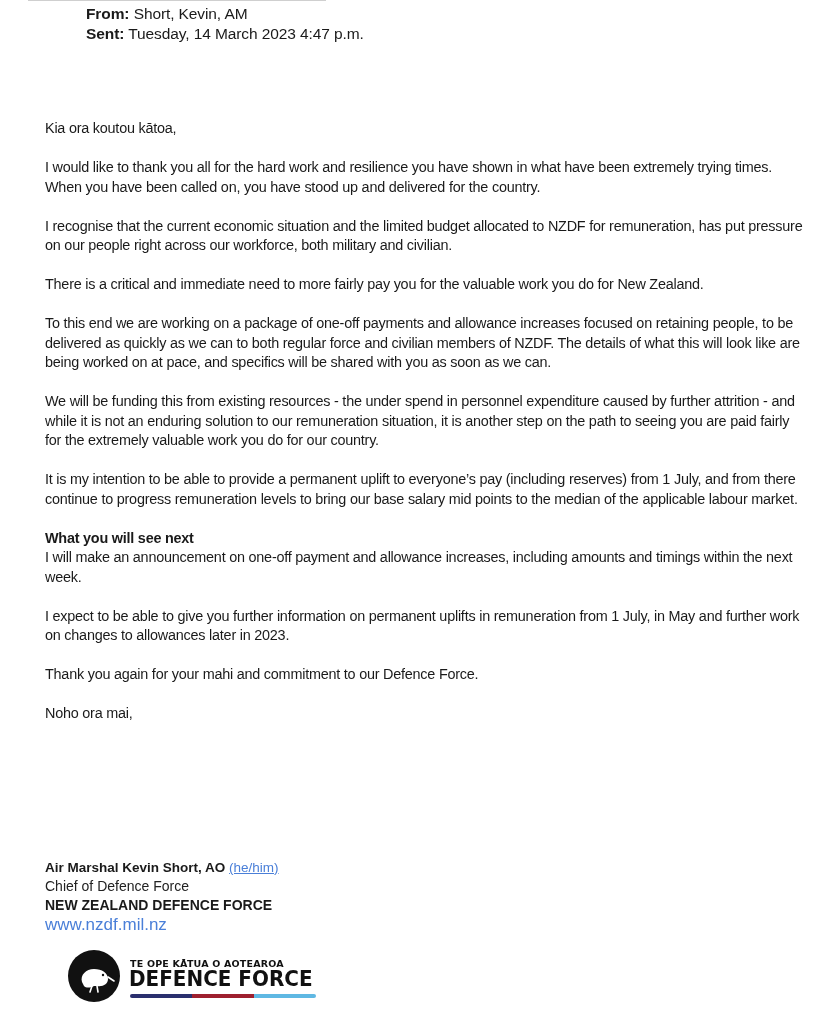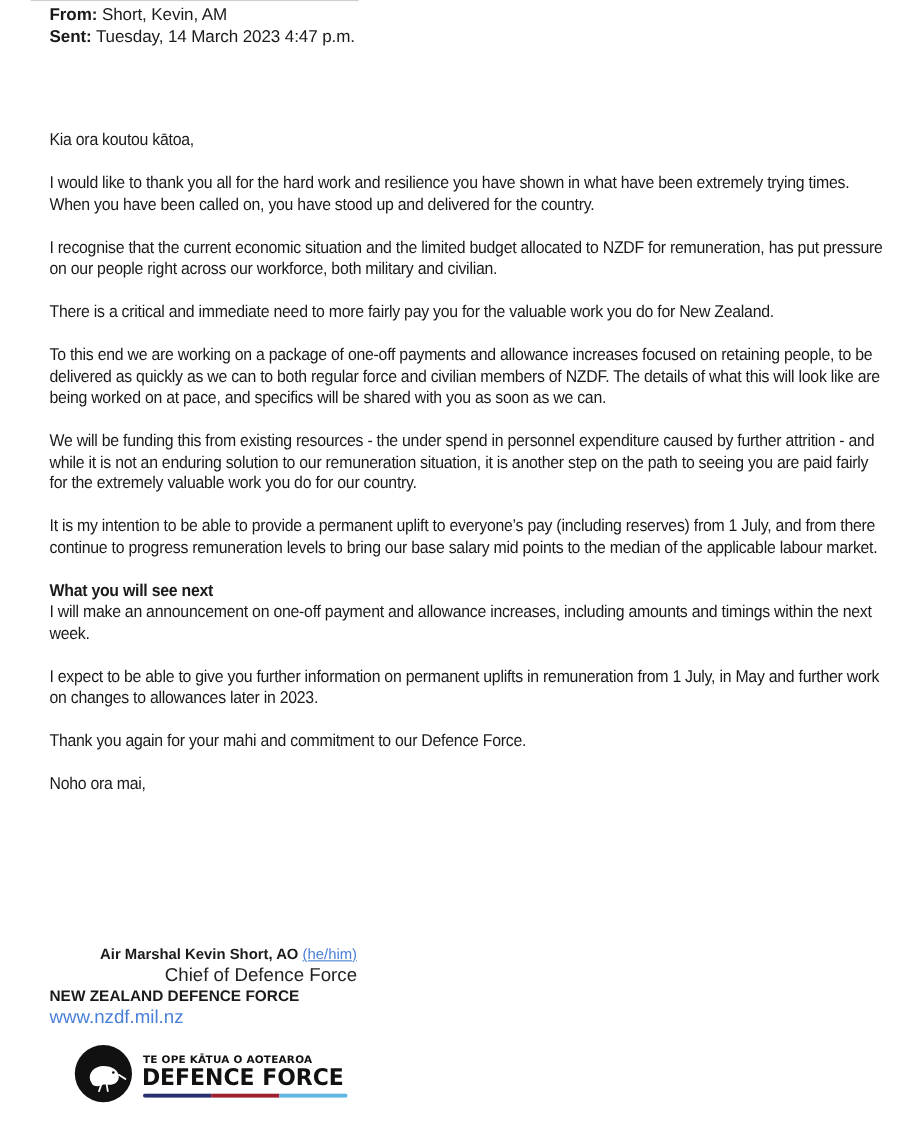--- a/index.html
+++ b/index.html
@@ -24,21 +24,21 @@
       background: #cfcfcf;
     }
     .header {
       position: absolute;
       left: 45px;
       top: 4px;
       font-size: 15.5px;
       line-height: 19.5px;
       letter-spacing: -0.1px;
     }
-    .header .row { white-space: nowrap; }
+    .header .row { white-space: nowrap; margin-left: 41px; }
     .header b { font-weight: bold; }
     .link { color: #4a7fd8; text-decoration: none; }
 
     .body-text {
       position: absolute;
       left: 45px;
       top: 118px;
       width: 760px;
       font-size: 15.5px;
       line-height: 19.5px;
@@ -58,32 +58,30 @@
     .signature {
       position: absolute;
       left: 45px;
       top: 858px;
       font-size: 12.5px;
     }
     .sig-name {
       font-weight: bold;
       font-size: 13.5px;
       line-height: 19px;
-      margin-left: 46px;
     }
     .sig-name .pron {
       font-weight: normal;
       color: #4a7fd8;
       text-decoration: underline;
     }
     .sig-title {
-      font-size: 17px;
+      font-size: 14px;
       line-height: 19px;
       color: #222;
-      text-align: right;
     }
     .sig-org {
       font-weight: bold;
       font-size: 14px;
       line-height: 19px;
     }
     .sig-url {
       font-size: 17px;
       line-height: 19px;
       color: #4a7fd8;

